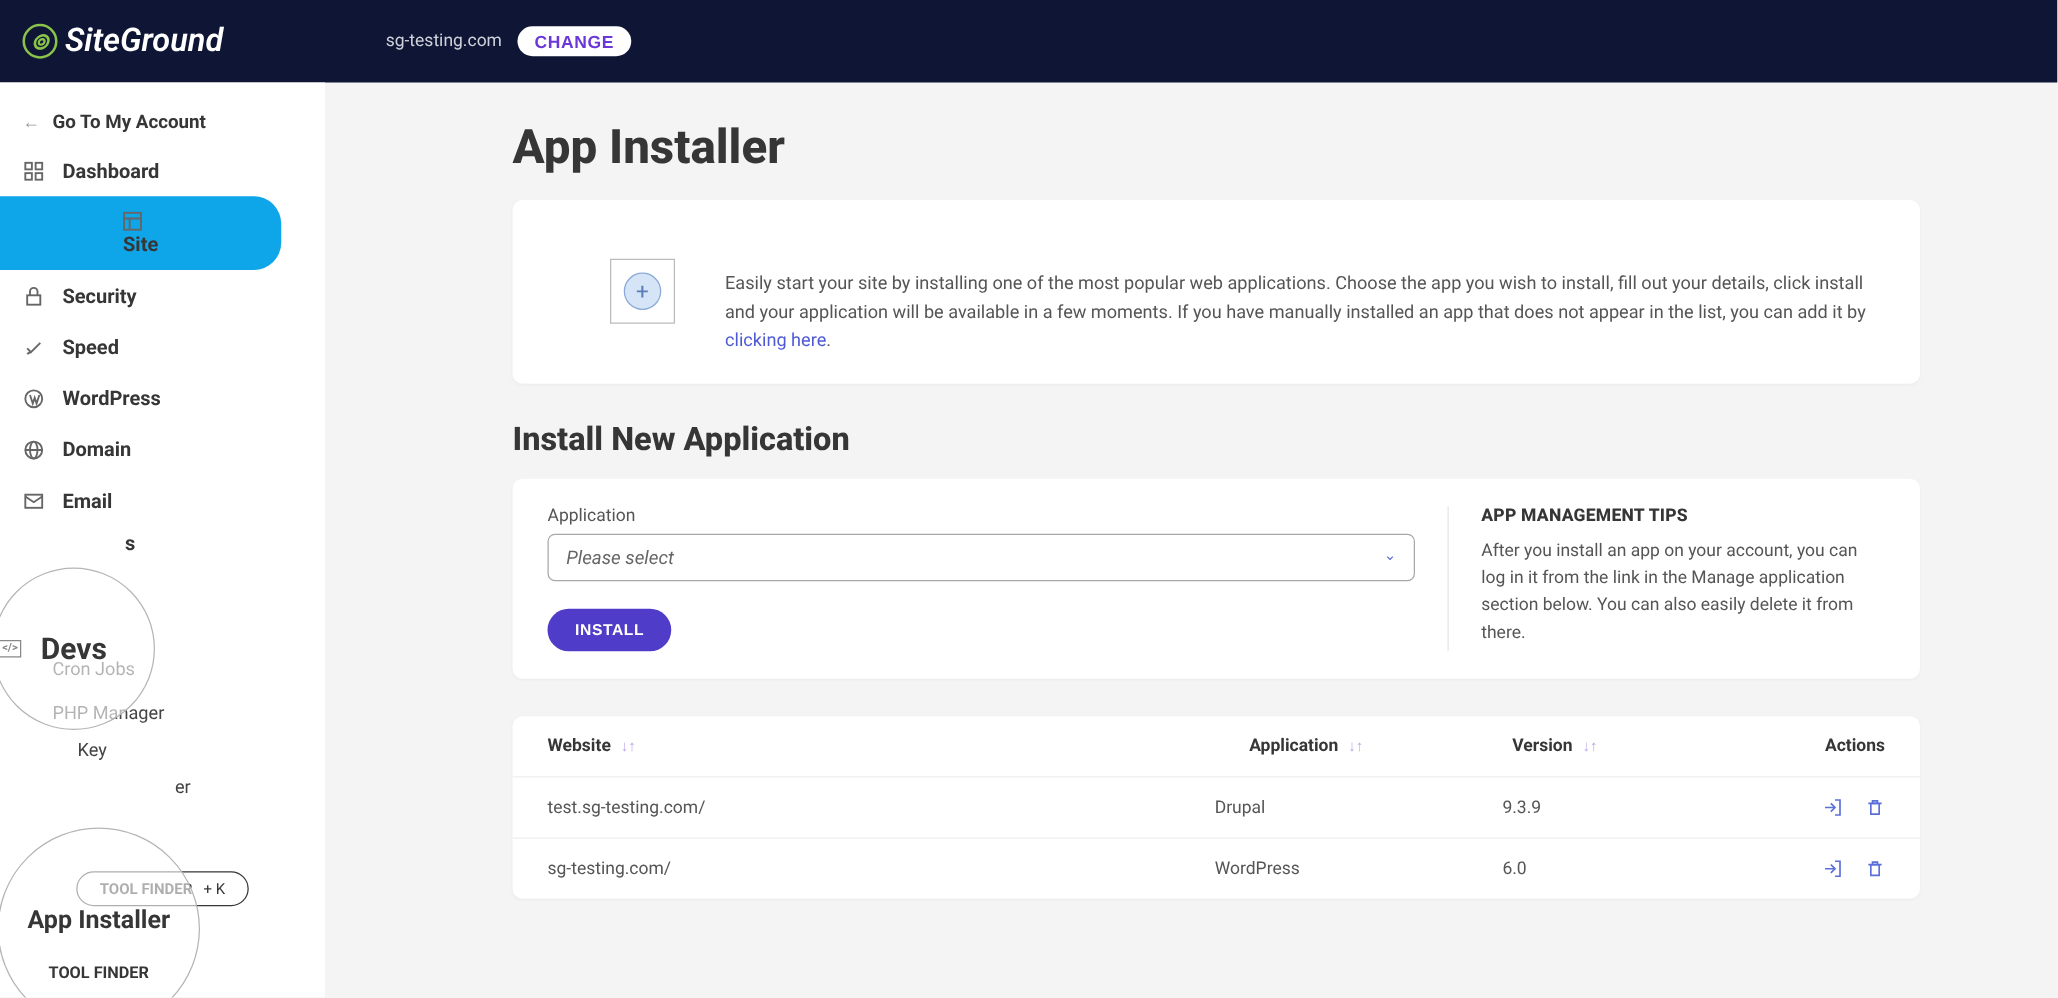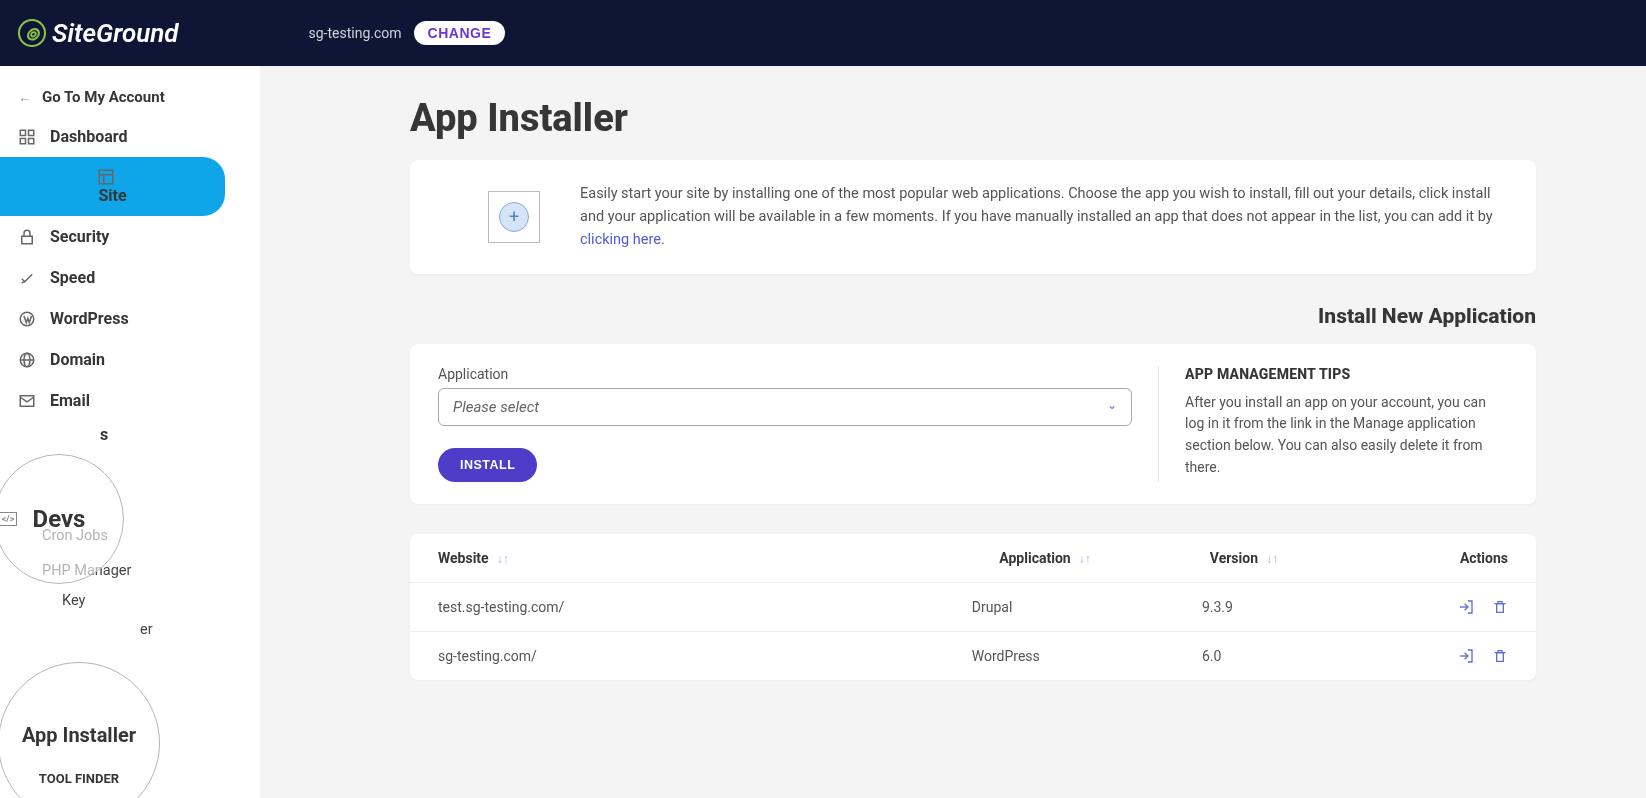--- a/index.html
+++ b/index.html
@@ -29,24 +29,24 @@
 .bubble-app .aptxt { margin-top: 22px; }
 .bubble-app .toolf { font-size: 13px; margin-top: 24px; }
 
 .main { flex: 1; padding: 30px 110px 30px 150px; }
 h1 { font-size: 38px; font-weight: 800; color: #363636; margin-bottom: 20px; }
 
 .card { background: #fff; border-radius: 8px; padding: 22px 28px; margin-bottom: 30px; box-shadow: 0 1px 3px rgba(0,0,0,0.04); }
 .intro-card { display: flex; align-items: center; gap: 40px; }
 .intro-icon-wrap { width: 52px; height: 52px; border: 1px solid #bbb; display: flex; align-items: center; justify-content: center; margin-left: 50px; flex-shrink: 0; }
 .intro-icon-inner { width: 30px; height: 30px; border-radius: 50%; background: #d6e4f7; border: 1px solid #8aa9d6; display: flex; align-items: center; justify-content: center; color: #5a7fb8; font-size: 18px; }
-.intro-text { font-size: 14.5px; color: #555; line-height: 1.6; }
+.intro-text { font-size: 14.5px; color: #555; line-height: 1.6; margin-top: 33px; }
 .intro-text a { color: #4f5bd5; text-decoration: none; }
 
-h2 { font-size: 21px; font-weight: 800; color: #363636; margin-bottom: 16px; text-align: right; }
+h2 { font-size: 26px; font-weight: 800; color: #363636; margin-bottom: 16px; }
 
 .install-card { display: flex; }
 .install-left { flex: 1; padding-right: 26px; }
 .install-right { width: 350px; border-left: 1px solid #e6e6e6; padding-left: 26px; }
 .field-label { font-size: 14px; color: #555; margin-bottom: 6px; }
 .select-wrap { border: 1px solid #a8a8a8; border-radius: 6px; padding: 9px 14px; display: flex; align-items: flex-start; justify-content: space-between; cursor: pointer; gap: 44px; }
 .select-placeholder { font-style: italic; color: #666; font-size: 15px; }
 .chevron { color: #5b6fd8; font-size: 12px; }
 .install-btn { background: #4f3cc9; color: #fff; border: none; padding: 10px 22px; border-radius: 20px; font-size: 12.5px; font-weight: 700; margin-top: 22px; cursor: pointer; letter-spacing: 0.5px; }
 .tips-title { font-size: 14px; font-weight: 800; margin-bottom: 10px; letter-spacing: 0.2px; }
@@ -154,20 +154,23 @@
     <div style="height:4px"></div>
     <div style="padding-left:100px;font-weight:700;font-size:16px;color:#363636">s</div>
     <div style="height:74px"></div>
 
     <div class="nav-sub">Cron Jobs</div>
     <div class="nav-sub">PHP Manager</div>
     <div style="padding:4px 18px 2px 62px;font-size:14.5px;color:#444">Key</div>
     <div style="padding:10px 18px 10px 140px;font-size:14.5px;color:#444">er</div>
     <div class="nav-sub active" style="opacity:0">App Installer</div>
 
+    <div style="text-align:center;">
+      <span class="tool-finder"><span>TOOL FINDER</span>&nbsp;&nbsp;&nbsp;<span style="font-weight:400">+ K</span></span>
+    </div>
 
     <div class="bubble bubble-devs">
       <span class="bubble-devs-icon" style="display:flex;align-items:center;justify-content:center;font-size:9px;">&lt;/&gt;</span>
       <span>Devs</span>
     </div>
     <div class="bubble bubble-app">
       <div style="position:absolute;top:46px;left:4px;right:4px;height:44px;background:#b1d1f7;border-radius:22px;z-index:-1"></div>
       <span class="aptxt">App Installer</span>
       <span class="toolf">TOOL FINDER</span>
     </div>

